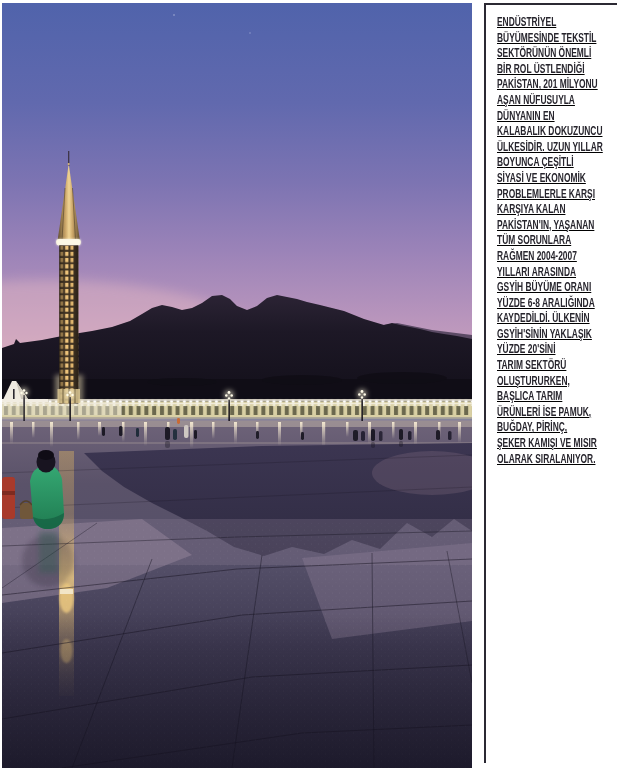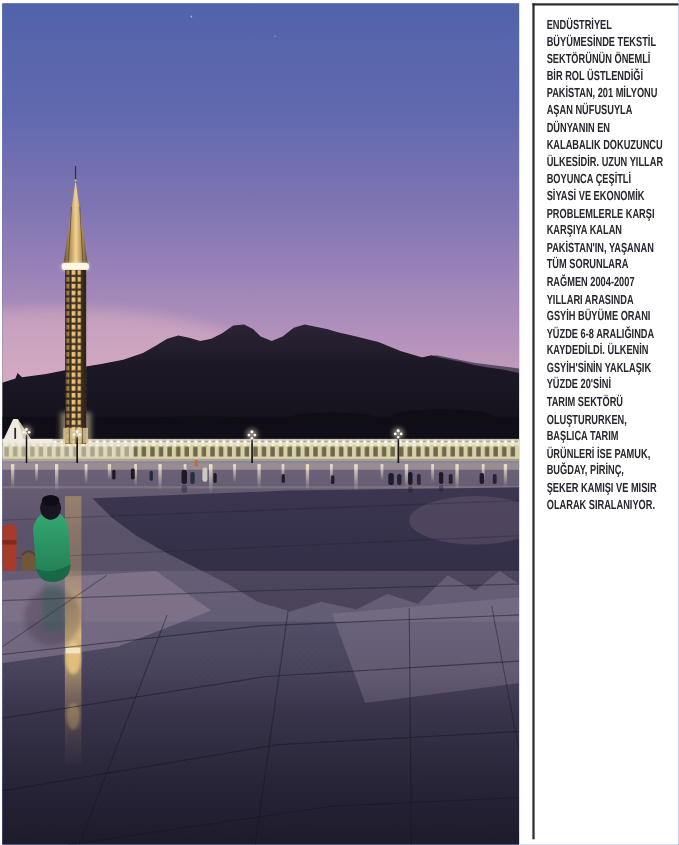--- a/index.html
+++ b/index.html
@@ -18,21 +18,21 @@
   .photo svg{display:block;}
   .rule-v{
     position:absolute;left:484px;top:3px;width:2px;height:760px;
     background:#2b2933;
   }
   .rule-h{
     position:absolute;left:484px;top:3px;width:133px;height:2px;
     background:#2b2933;
   }
   .article{
-    position:absolute;left:497px;top:15px;width:120px;height:460px;
+    position:absolute;left:497px;top:15px;width:120px;height:460px;text-decoration:underline;
   }
   .article-inner{
     width:170px;
     transform:scaleX(0.70);
     transform-origin:top left;
     font-weight:bold;
     font-size:12px;
     line-height:15.6px;
     letter-spacing:0px;
     color:#27252d;

